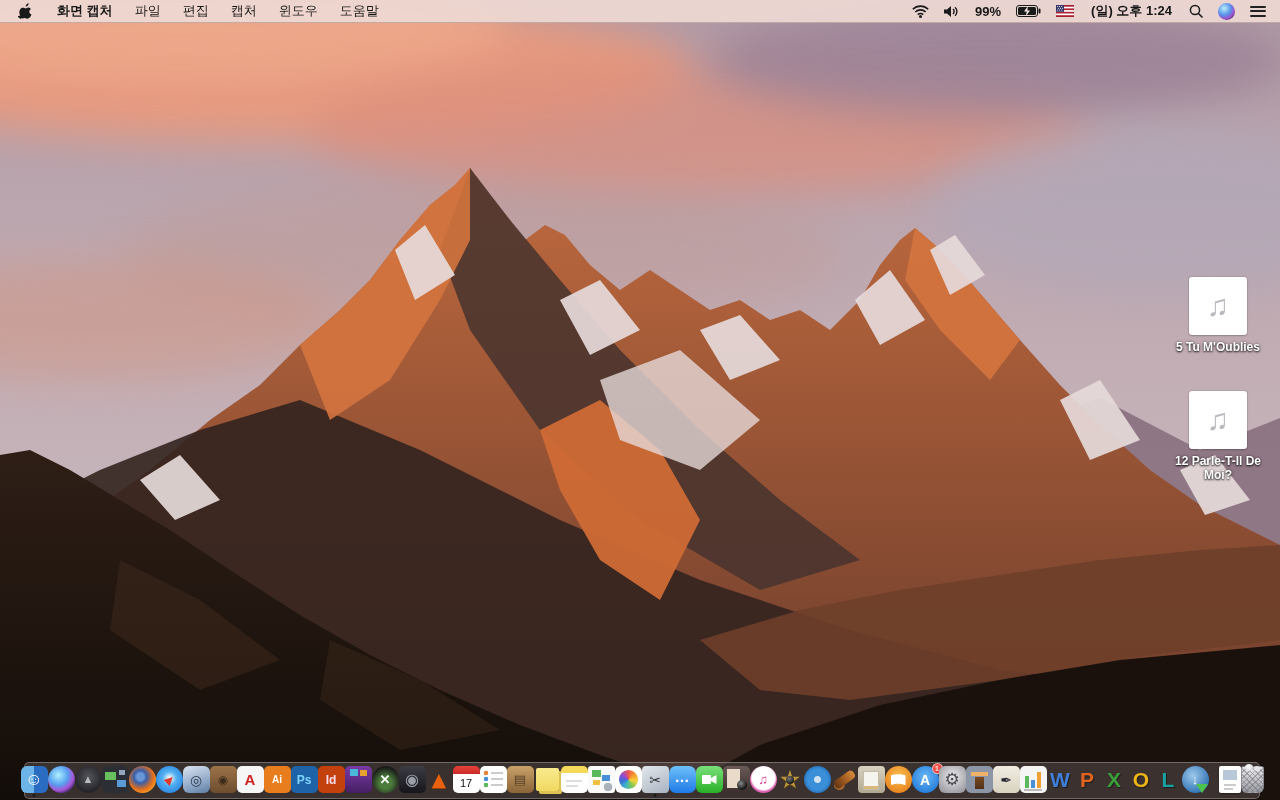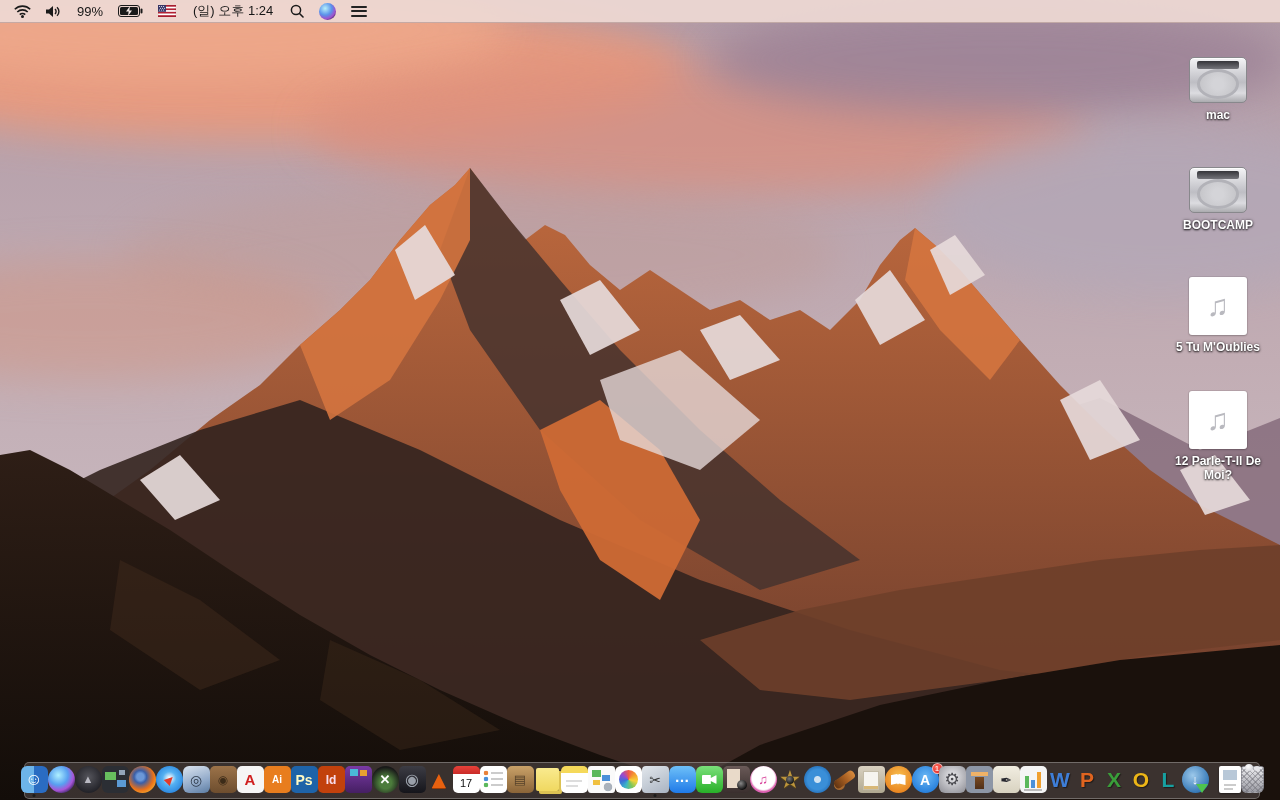--- a/index.html
+++ b/index.html
@@ -10,21 +10,21 @@
   
   .menubar { position:absolute; top:0; left:0; right:0; height:23px; z-index:20;
     background:rgba(238,217,212,0.92); border-bottom:1px solid rgba(120,90,85,.35);
     display:flex; align-items:center; justify-content:space-between; padding:0 10px;
     font-size:13px; color:#161616; }
   .mb-left { display:flex; align-items:center; gap:0; }
   .apple { display:flex; align-items:center; padding:0 14px 0 8px; cursor:default; }
   .mb-app { font-weight:bold; padding:0 11px; }
   .mb-item { padding:0 11px; }
   .mb-right { display:flex; align-items:center; gap:7px; }
-  .st { display:flex; align-items:center; padding:0 4px; }
+  .st { display:flex; align-items:center; padding:0 4px;font-weight:bold; }
   .siri-orb { width:17px; height:17px; border-radius:50%;
     background:radial-gradient(circle at 36% 32%, #b8f0fa, #5a92ea 42%, #a050cc 66%, #141538 88%); }
   .nc-icon { width:16px; height:11px; display:flex; flex-direction:column; justify-content:space-between; }
   .nc-icon i { display:block; height:2px; background:#222; border-radius:1px; }
 
   
   #desktop-icons { position:absolute; top:23px; right:0; width:124px; height:740px; z-index:5; }
   .desk-icon { position:absolute; left:50%; transform:translateX(-50%); width:118px;
     display:flex; flex-direction:column; align-items:center; cursor:default; }
   .desk-label { margin-top:5px; font-size:12px; font-weight:bold; color:#fff; text-align:center;
@@ -72,21 +72,21 @@
   .gl.needle { transform:rotate(-45deg); color:#e23a2a; font-size:11px; }
   .ic-preview { background:linear-gradient(160deg,#dbe4ef,#8fa8c8 62%,#5c7ca2); border-radius:6px; }
   .ic-preview .gl { color:#2e3a4a; font-size:14px; }
   .ic-brownbook { background:linear-gradient(#9c7349,#6d4d2e); border-radius:5px; }
   .ic-brownbook .gl { color:#3c2b18; font-size:12px; }
   .ic-acrobat { background:#f6f6f6; border-radius:5px; }
   .ic-acrobat .gl { color:#d01f1f; font-weight:bold; font-size:15px; }
   .ic-ai { background:#e87d1e; border-radius:5px; }
   .ic-ai .gl { font-weight:bold; font-size:10px; }
   .ic-ps { background:#1e63a8; border-radius:5px; }
-  .ic-ps .gl { color:#fef9c3; font-weight:bold; font-size:14px; }
+  .ic-ps .gl { color:#7dd3fc; font-weight:bold; font-size:12px; }
   .ic-id { background:#c2410c; border-radius:5px; }
   .ic-id .gl { color:#f8dcec; font-weight:bold; font-size:12px; }
   .ic-toast { background-color:#5c2a84; border-radius:5px;
     background-image:linear-gradient(#4ab8d8,#4ab8d8),linear-gradient(#e8a030,#e8a030),linear-gradient(#7a3aa6,#451f62);
     background-size:8px 7px,7px 6px,100% 100%; background-position:5px 3px,15px 4px,0 0; background-repeat:no-repeat; }
   .ic-xee { background:radial-gradient(circle at 50% 62%,#4c7c3c 28%,#191919 72%); border-radius:50%; }
   .ic-xee .gl { font-weight:bold; font-size:13px; }
   .ic-disktool { background:linear-gradient(#3c3c44,#15151b); border-radius:5px; }
   .ic-disktool .gl { color:#9aa0aa; font-size:16px; }
   .ic-vlc { background:transparent; }
@@ -228,20 +228,36 @@
       <polygon opacity="0.85" points="600,380 680,350 760,420 700,470 620,440"></polygon>
     </g>
     <polygon fill="#6e3f2a" opacity="0.9" points="700,640 800,610 900,590 1000,575 1100,560 1200,550 1280,545 1280,640 1150,655 1000,680 850,700 760,690"></polygon>
     <polygon fill="url(#fgGrad)" points="0,455 30,450 70,470 120,500 170,530 230,570 300,615 370,655 440,690 520,725 600,755 660,775 700,800 0,800"></polygon>
     <polygon fill="#1a110c" points="660,800 760,745 880,705 1000,680 1120,660 1280,645 1280,800"></polygon>
     <polygon fill="#3f2a1b" opacity="0.5" points="120,560 200,600 280,660 200,690 110,630"></polygon>
     <polygon fill="#3f2a1b" opacity="0.45" points="330,640 420,680 500,730 400,750 320,700"></polygon>
   </svg>
 
   <div class="menubar">
+    <div class="mb-left">
+      <span class="apple">
+        <svg width="14" height="16" viewBox="0 0 14 16">
+          <path fill="#1a1a1a" d="M9.6 0.4c0.1 0.9-0.3 1.8-0.9 2.5-0.6 0.7-1.5 1.2-2.4 1.1-0.1-0.9 0.4-1.8 0.9-2.4C7.8 0.9 8.8 0.4 9.6 0.4zM12.6 12.1c-0.5 1.1-0.7 1.5-1.3 2.4-0.9 1.3-2.1 2.9-3.6 2.9-1.3 0-1.7-0.9-3.5-0.9-1.8 0-2.2 0.9-3.5 0.9-1.5 0-2.6-1.5-3.5-2.8" transform="translate(2,0) scale(0.9)"></path>
+          <path fill="#1a1a1a" d="M7.1 4.3c1 0 2 0.6 2.7 1.5-2.4 1.3-2 4.6 0.4 5.6-0.3 0.8-0.5 1.1-0.9 1.8-0.6 0.9-1.4 2-2.5 2-1 0-1.2-0.6-2.5-0.6-1.3 0-1.6 0.6-2.5 0.6-1 0-1.8-1-2.4-1.9C-2.2 10.7-2.4 7.6-0.9 6c0.7-0.9 1.8-1.4 2.8-1.4 1.1 0 1.7 0.6 2.6 0.6C5.3 5.2 5.9 4.3 7.1 4.3z" transform="translate(3.2,0.2)"></path>
+        </svg>
+      </span>
+      <span class="mb-app">화면 캡처</span>
+      <span id="menus" style="display:flex;">
+          <span class="mb-item">파일</span>
+          <span class="mb-item">편집</span>
+          <span class="mb-item">캡처</span>
+          <span class="mb-item">윈도우</span>
+          <span class="mb-item">도움말</span>
+        </span>
+    </div>
     <div class="mb-right">
       <span class="st">
         <svg width="17" height="13" viewBox="0 0 17 13">
           <path d="M8.5 12 L1.5 4.6 A10.4 10.4 0 0 1 15.5 4.6 Z" fill="none"></path>
           <path d="M0.8 4.3 A11 11 0 0 1 16.2 4.3" stroke="#1a1a1a" stroke-width="1.6" fill="none"></path>
           <path d="M3.3 7 A7.4 7.4 0 0 1 13.7 7" stroke="#1a1a1a" stroke-width="1.6" fill="none"></path>
           <path d="M5.8 9.6 A3.8 3.8 0 0 1 11.2 9.6" stroke="#1a1a1a" stroke-width="1.6" fill="none"></path>
           <circle cx="8.5" cy="11.4" r="1.5" fill="#1a1a1a"></circle>
         </svg>
       </span>
@@ -299,28 +315,20 @@
         <span class="nc-icon">
             <i></i>
             <i></i>
             <i></i>
           </span>
       </span>
     </div>
   </div>
 
   <div id="desktop-icons">
-      <div class="desk-icon" style="top: 34px;">
-        <div class="art-drive"></div>
-        <div class="desk-label">mac</div>
-      </div>
-      <div class="desk-icon" style="top: 144px;">
-        <div class="art-drive"></div>
-        <div class="desk-label">BOOTCAMP</div>
-      </div>
       <div class="desk-icon" style="top: 254px;">
         <div class="art-audio">
           <span>♫</span>
         </div>
         <div class="desk-label">5 Tu M'Oublies</div>
       </div>
       <div class="desk-icon" style="top: 368px;">
         <div class="art-audio">
           <span>♫</span>
         </div>

